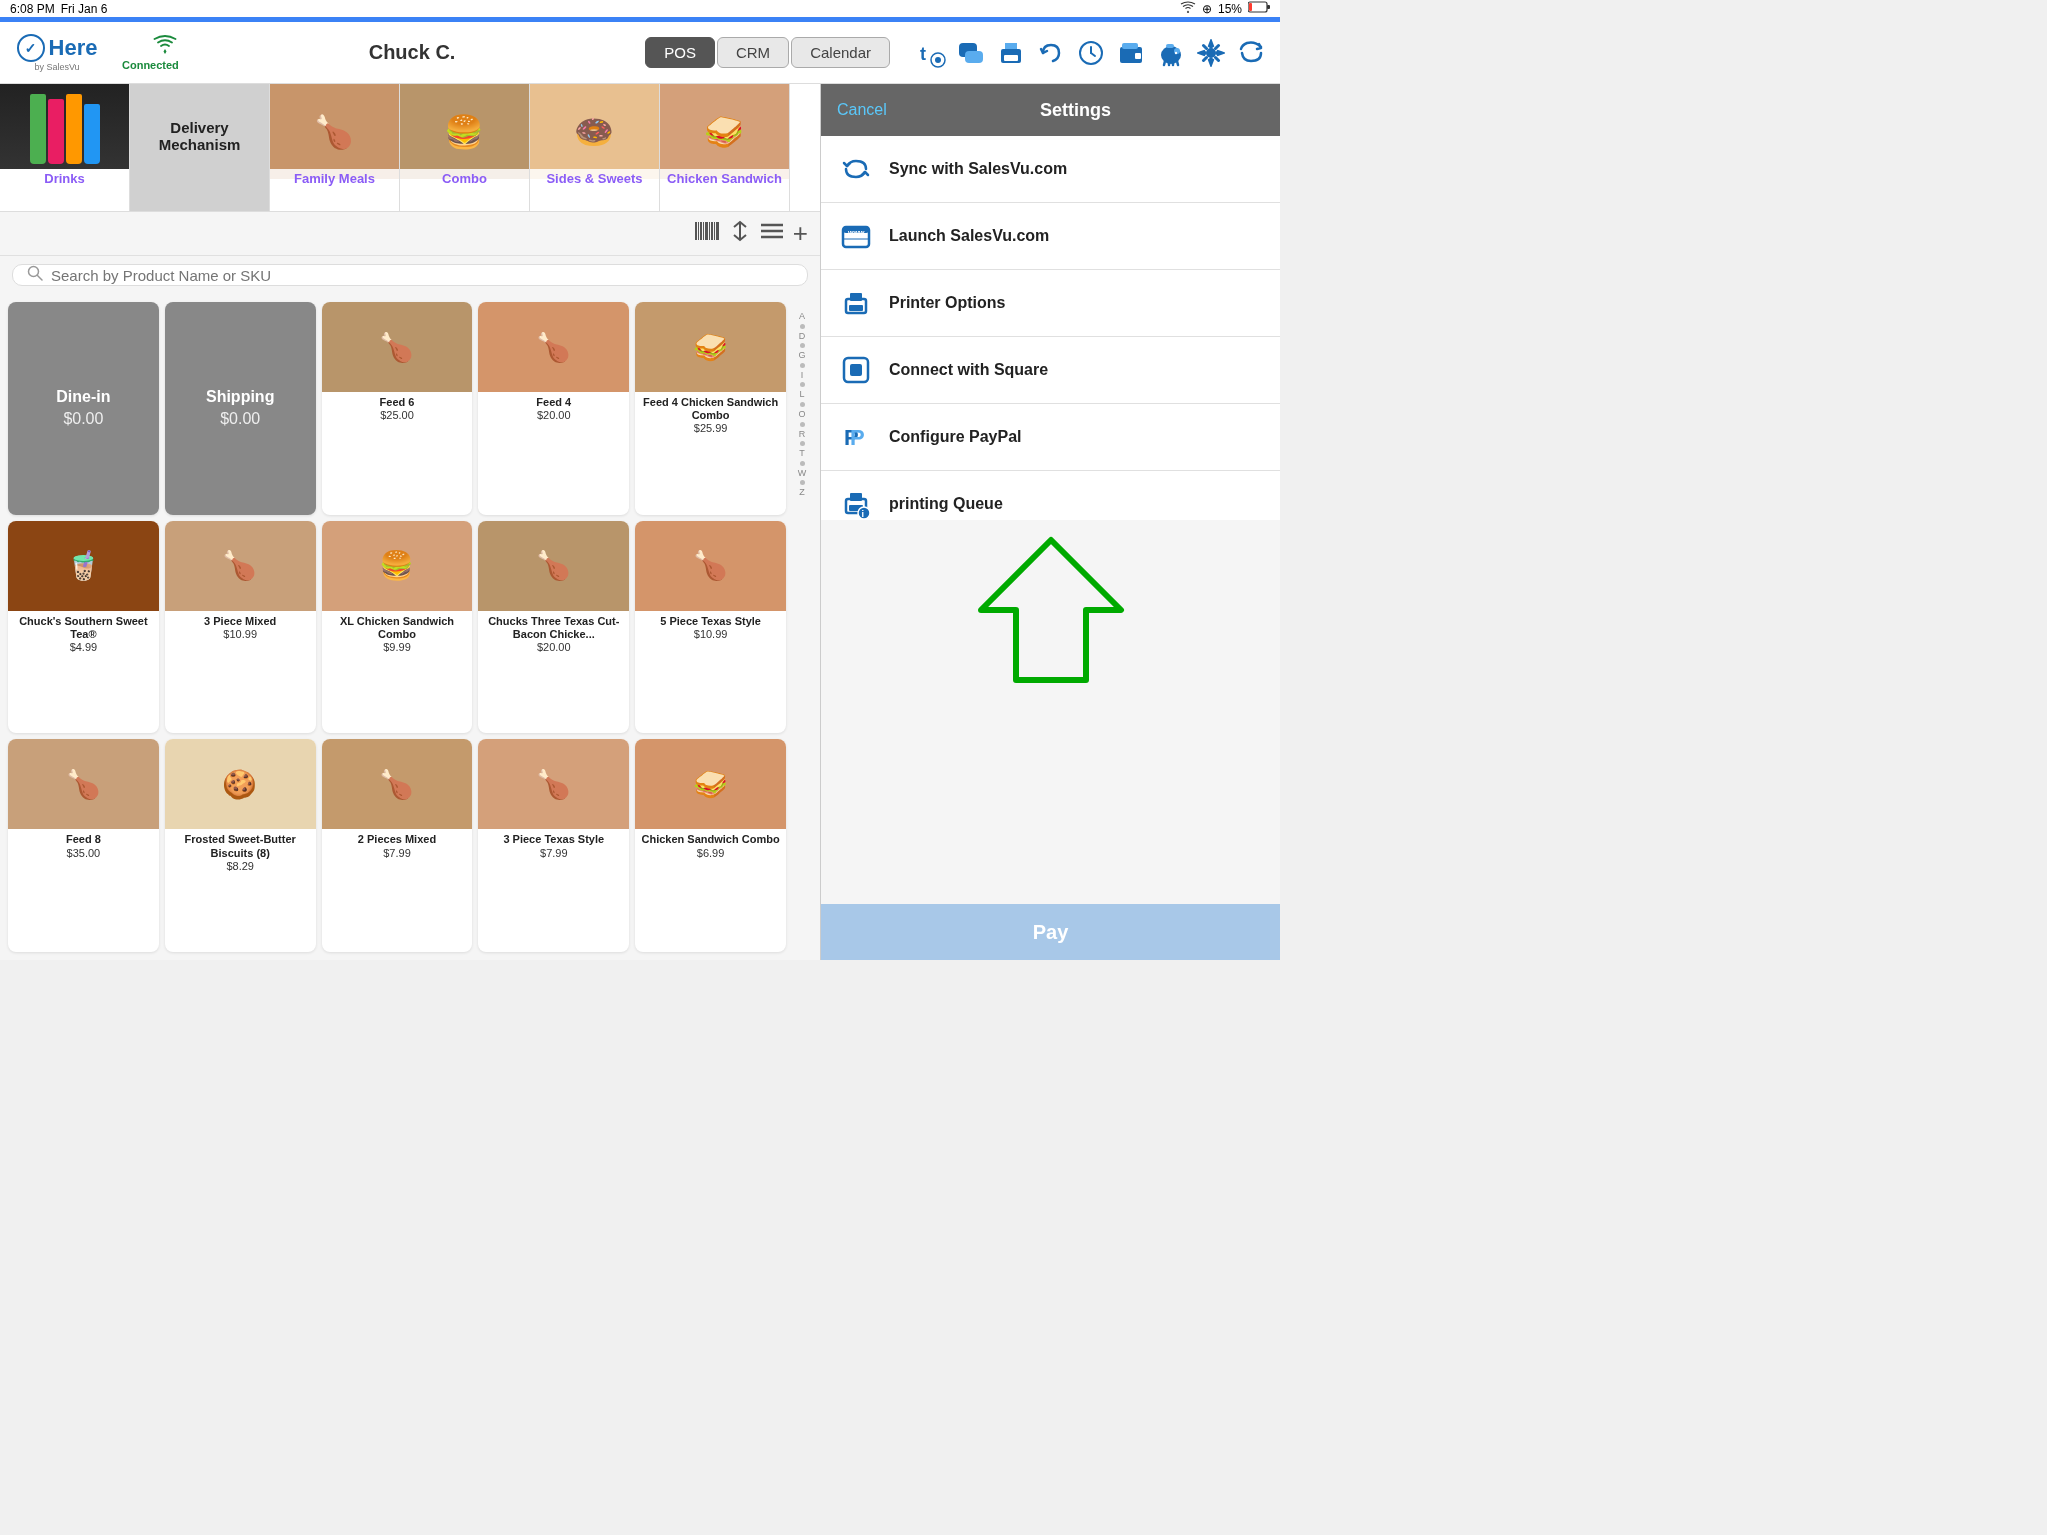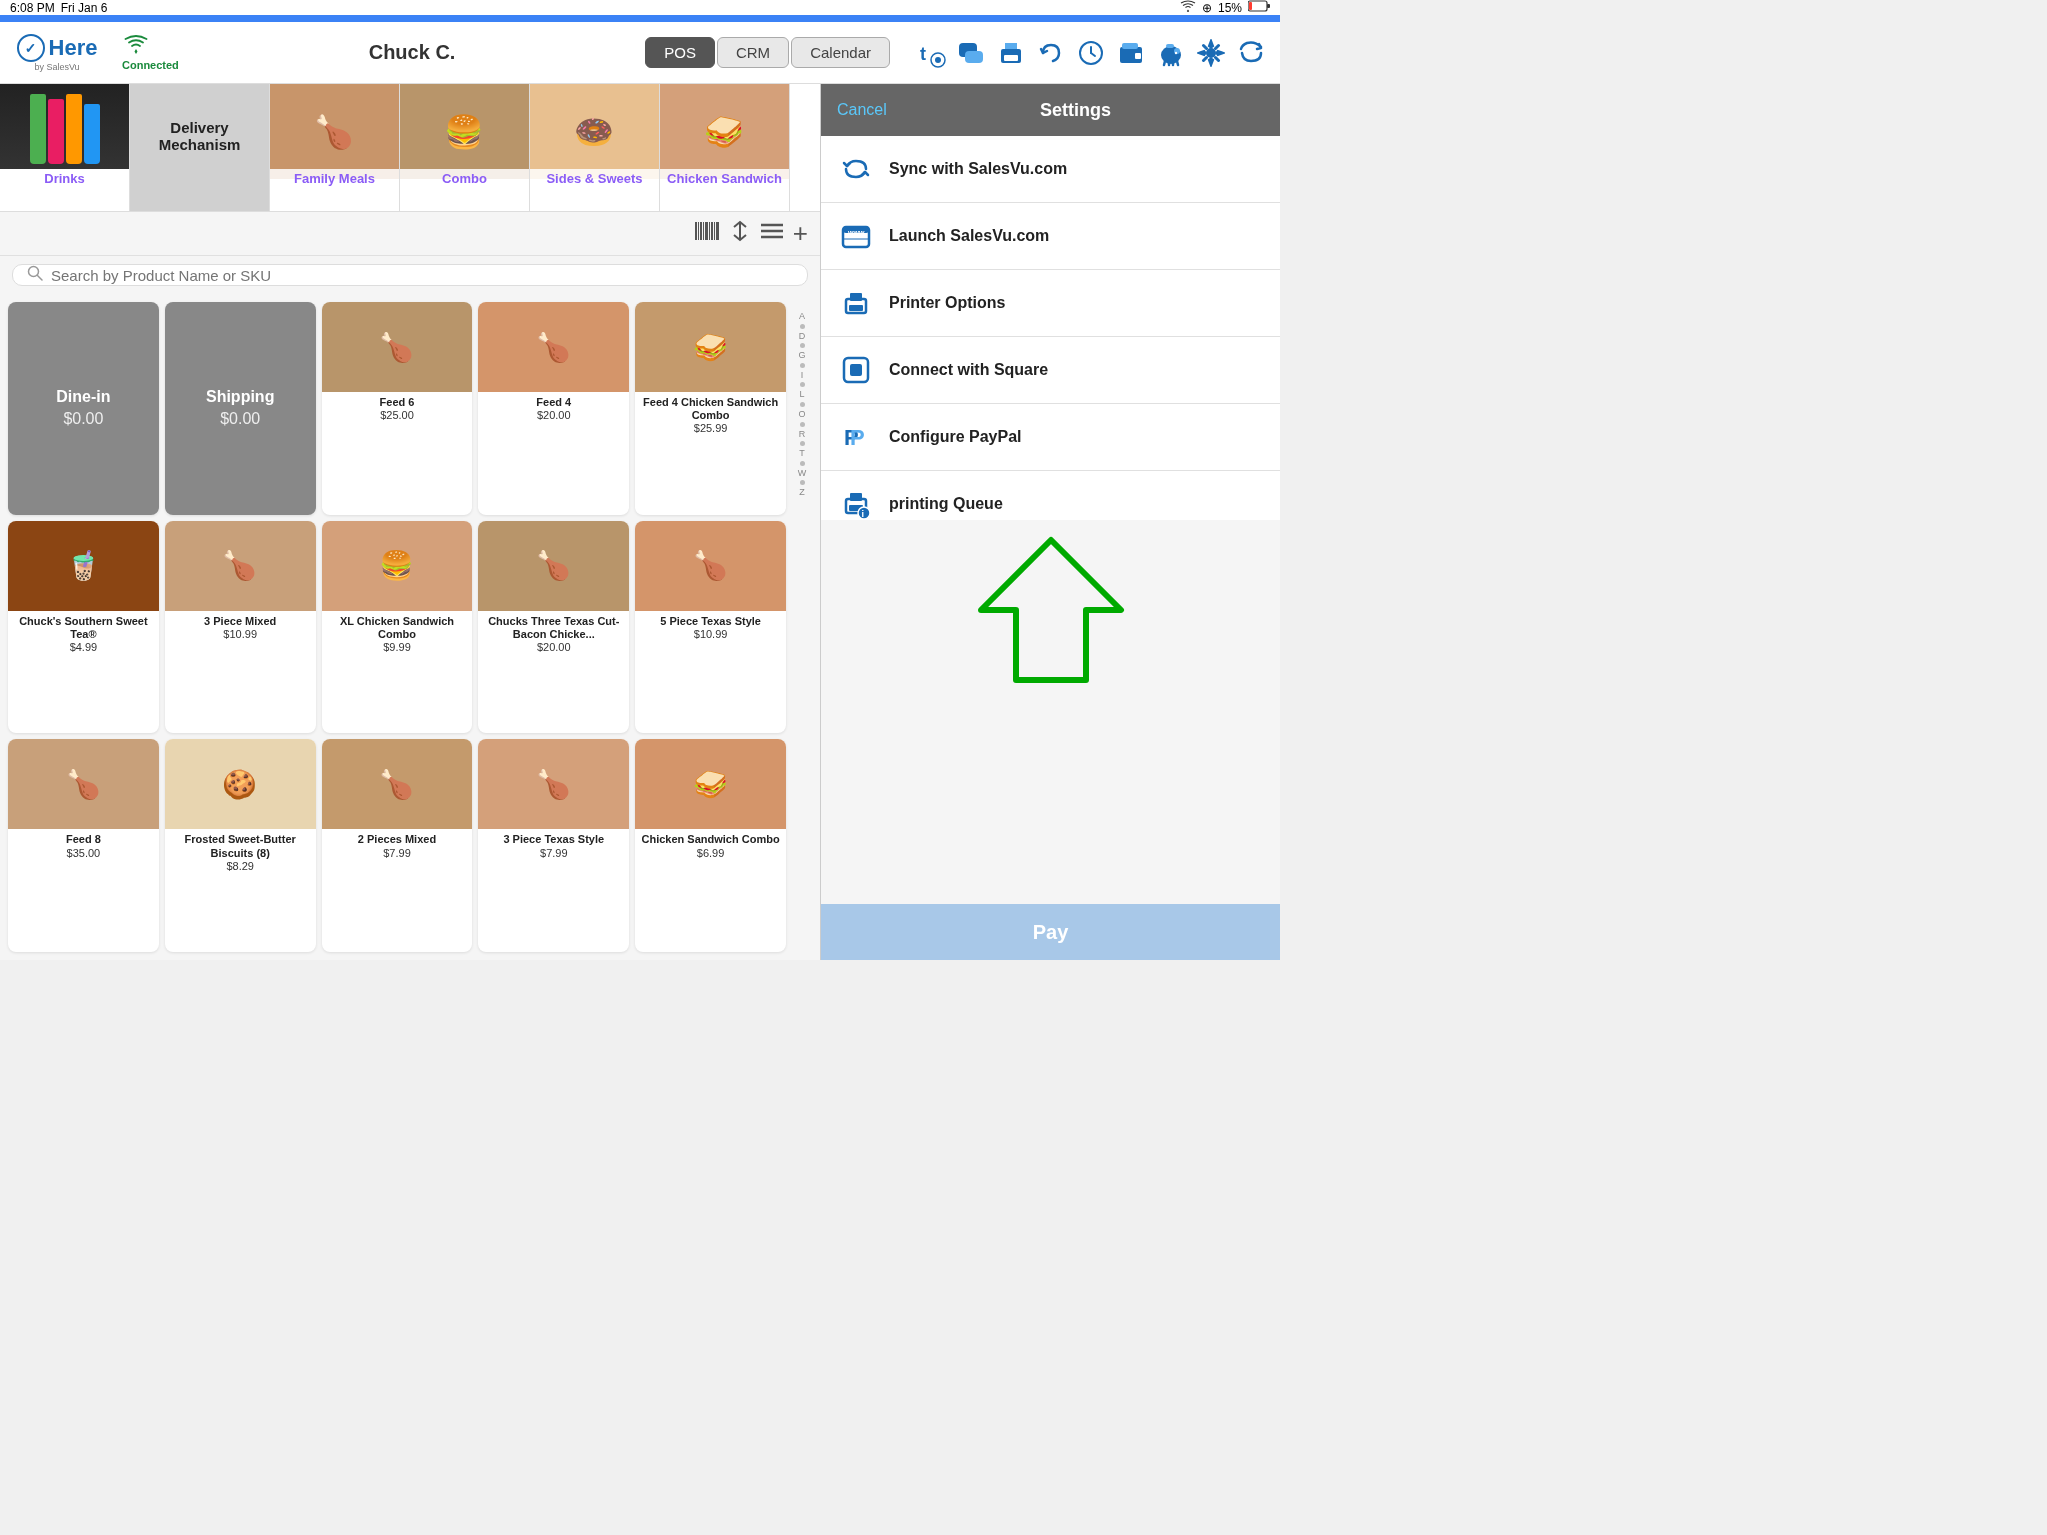--- a/index.html
+++ b/index.html
@@ -15,21 +15,21 @@
     
     #status-bar {
       background: #fff;
       height: 22px;
       display: flex;
       align-items: center;
       justify-content: space-between;
       padding: 0 10px;
       font-size: 12px;
       font-weight: 500;
-      border-bottom: 7px solid #3b82f6;
+      border-bottom: 5px solid #3b82f6;
     }
     .status-left { display: flex; gap: 6px; align-items: center; }
     .status-right { display: flex; gap: 6px; align-items: center; font-size: 12px; }
 
     
     #header {
       background: #fff;
       height: 62px;
       display: flex;
       align-items: center;
@@ -60,21 +60,21 @@
       align-items: center;
       justify-content: center;
       color: #1a6bb5;
       font-size: 14px;
     }
     .logo-sub { font-size: 9px; color: #777; }
 
     .wifi-connected {
       display: flex;
       flex-direction: column;
-      align-items: flex-start;
+      align-items: flex-end;
       font-size: 11px;
       color: #1a8a3c;
       font-weight: 600;
       margin-left: 8px;
     }
     .wifi-icon { font-size: 20px; color: #1a8a3c; }
 
     .user-name {
       font-size: 20px;
       font-weight: 600;

